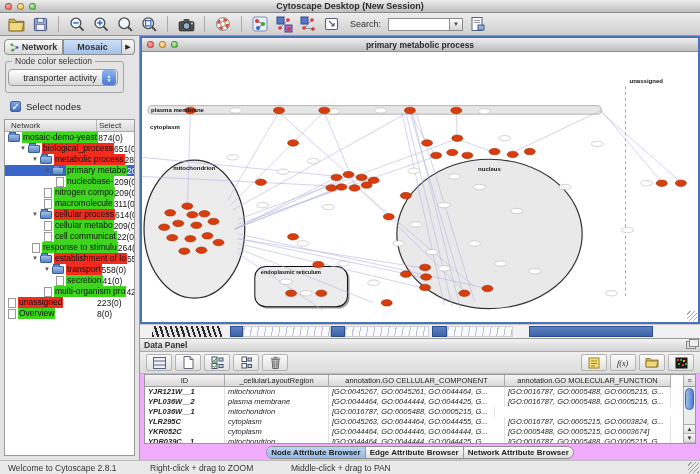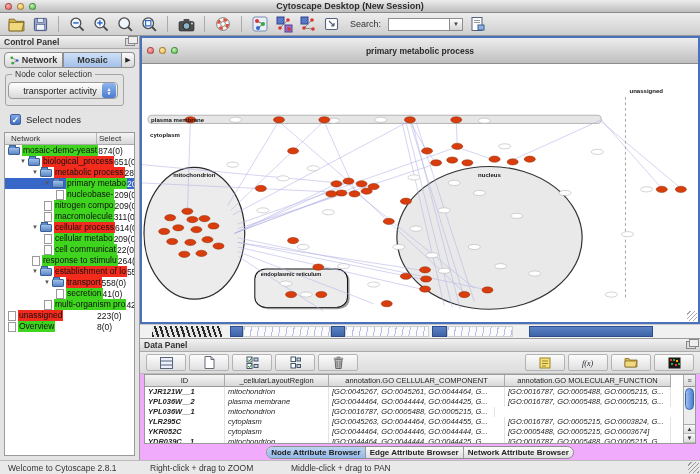--- a/index.html
+++ b/index.html
@@ -69,39 +69,39 @@
   .fold:before { content:""; position:absolute; top:-3px; left:0; width:5px; height:2px; background:#5b87c8; border:1px solid #3c5f94; border-bottom:none; }
   .file { width:8px; height:10px; flex:none; background:#fdfdfd; border:1px solid #9a9a9a; margin-right:2px; }
   .tlab { padding:0 1px; line-height:11px; flex:none; }
   .hl-green { background:#3fd41e; color:#111; }
   .hl-red { background:#f32b1d; color:#111; }
   .tcount { margin-left:auto; width:37px; flex:none; color:#111; }
 
   
   .rpane { flex:1; display:flex; flex-direction:column; min-width:0; background:#e8e8e8; }
   .netwin { height:288px; border:2px solid #4a71bc; display:flex; flex-direction:column; background:#fff; }
-  .net-titlebar { height:26px; background:linear-gradient(#ededed,#bfbfbf); border-bottom:1px solid #8d8d8d; display:flex; align-items:center; position:relative; flex:none; }
+  .net-titlebar { height:14px; background:linear-gradient(#ededed,#bfbfbf); border-bottom:1px solid #8d8d8d; display:flex; align-items:center; position:relative; flex:none; }
   .net-title { position:absolute; left:0; right:0; text-align:center; font-weight:bold; font-size:8.5px; color:#2b2b2b; }
   .net-canvas { flex:1; position:relative; background:#fff; overflow:hidden; }
   .net-canvas svg { width:100%; height:100%; display:block; }
   .grip { position:absolute; right:1px; bottom:1px; width:10px; height:10px;
     background:repeating-linear-gradient(135deg, transparent 0 2px, #aaa 2px 3px); }
 
   
   .strip { height:14px; position:relative; background:#f1f1f1; border-top:1px solid #c8c8c8; }
   .seg { position:absolute; top:1px; height:11px; }
   .seg-zig { background:repeating-linear-gradient(72deg, #2a2a2a 0 2px, #e8e8e8 2px 5px); }
   .seg-blue { background:linear-gradient(#5d83c4,#3d63a8); border:1px solid #2d4d8c; }
   .seg-scrib { background:#fbfbfb; border:1px solid #cfcfcf;
     background-image:repeating-linear-gradient(100deg, rgba(110,110,215,.45) 0 1px, transparent 1px 7px); }
 
   
   .dpanel { flex:1; display:flex; flex-direction:column; border-top:1px solid #9a9a9a; background:#f0abfc; min-height:0; }
   .dp-toolbar { height:22px; display:flex; align-items:center; padding:0 6px; gap:3px; background:linear-gradient(#efefef,#dcdcdc); border-bottom:1px solid #bbb; }
-  .dpi { width:40px; height:17px; border:1px solid #b3b3b3; border-radius:2px; background:linear-gradient(#fcfcfc,#e0e0e0);
+  .dpi { width:26px; height:17px; border:1px solid #b3b3b3; border-radius:2px; background:linear-gradient(#fcfcfc,#e0e0e0);
     display:flex; align-items:center; justify-content:center; }
   .dp-spacer { flex:1; }
   .dtable { flex:1; display:flex; flex-direction:column; margin:0 4px; border:1px solid #9a9a9a; background:#fff; min-height:0; position:relative; }
   .dt-head { display:flex; height:12px; flex:none; font-size:7.5px; color:#222; }
   .dt-head .hc { background:linear-gradient(#f4f4f4,#d9d9d9); border-right:1px solid #aaa; border-bottom:1px solid #999;
     text-align:center; line-height:12px; overflow:hidden; white-space:nowrap; }
   .dt-body { flex:1; overflow:hidden; }
   .drow { display:flex; height:10px; font-size:7.5px; }
   .drow .dc { padding-left:3px; border-right:1px solid #e4e4e4; white-space:nowrap; overflow:hidden; line-height:10px; color:#222;font-style:italic; }
   .drow .dc.id { font-weight:bold; }
@@ -249,24 +249,20 @@
           <rect x="8" y="9" width="6" height="5" fill="#8fb0dd" stroke="#3c5f94"></rect>
           <line x1="4" y1="4.5" x2="10" y2="4.5" stroke="#999"></line>
           <line x1="4" y1="6.5" x2="10" y2="6.5" stroke="#999"></line>
         </svg>
       </span>
   </div>
 
   <div class="main">
 
     <div class="cpanel">
-      <div class="panel-head">
-        <span>Control Panel</span>
-        <span class="float-ic"></span>
-      </div>
       <div class="cp-tabs">
         <div class="cp-tab">
           <svg class="net-tab-ic" viewBox="0 0 10 10">
               <line x1="2" y1="2" x2="8" y2="5" stroke="#666" stroke-width=".7"></line>
               <line x1="8" y1="5" x2="3" y2="8" stroke="#666" stroke-width=".7"></line>
               <circle cx="2" cy="2" r="1.5" fill="#3a3"></circle>
               <circle cx="8" cy="5" r="1.5" fill="#36c"></circle>
               <circle cx="3" cy="8" r="1.5" fill="#3a3"></circle>
             </svg>
           <span>Network</span>

